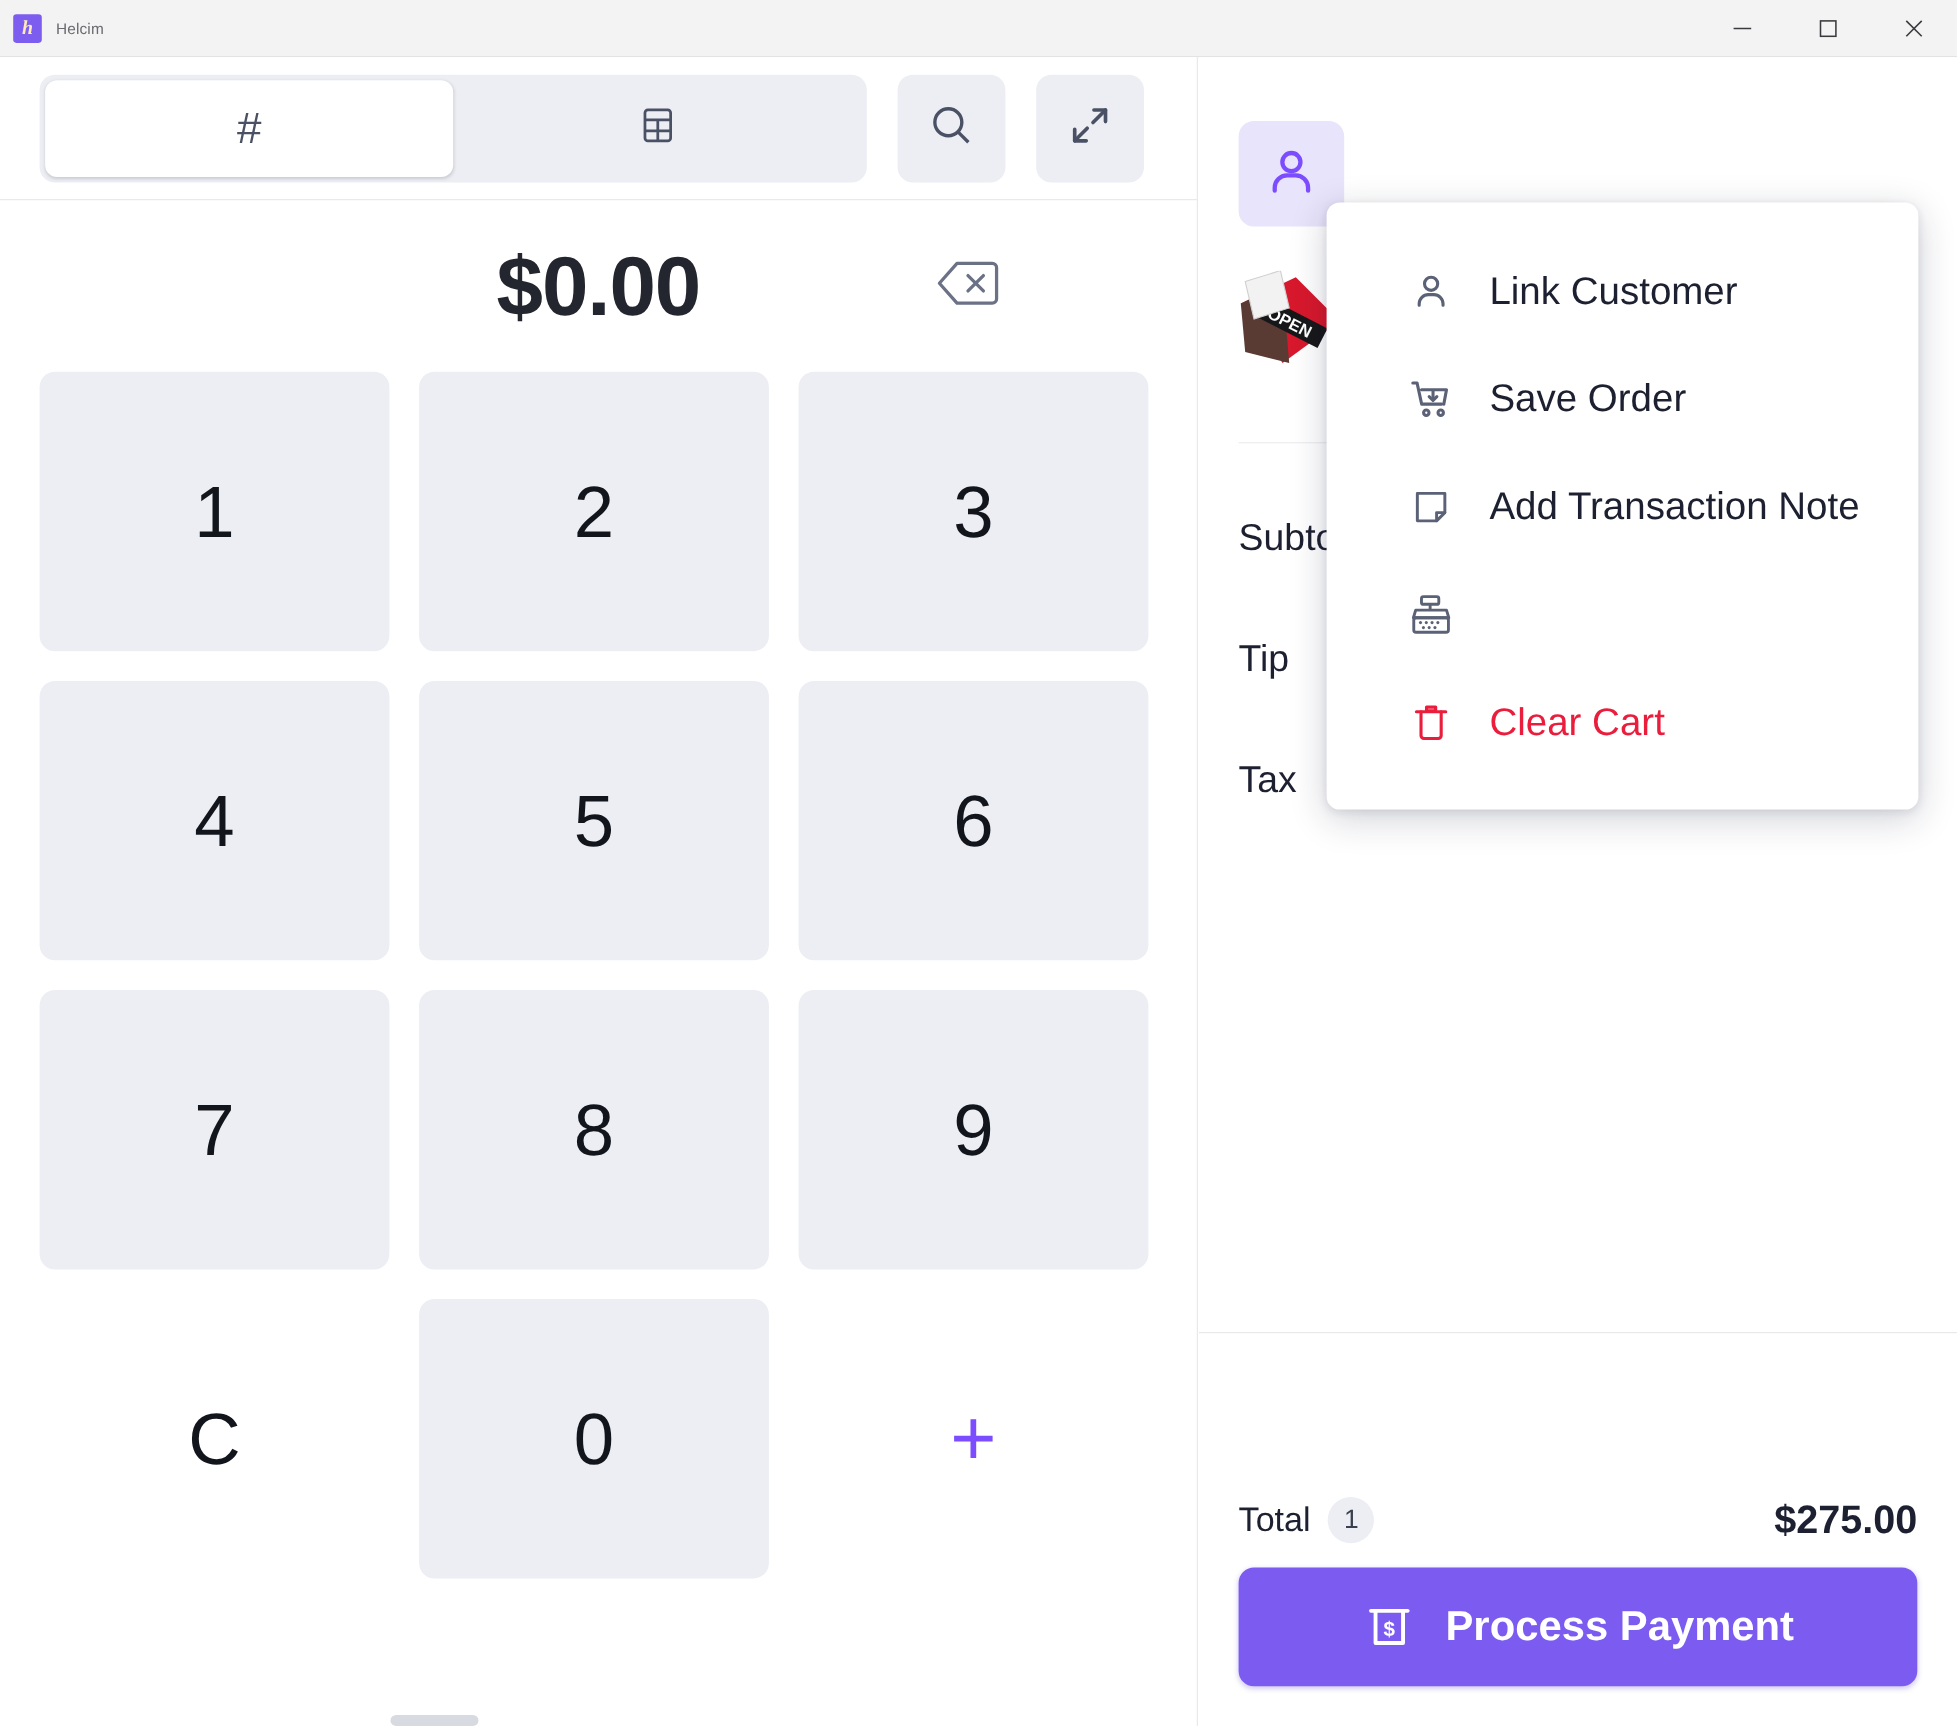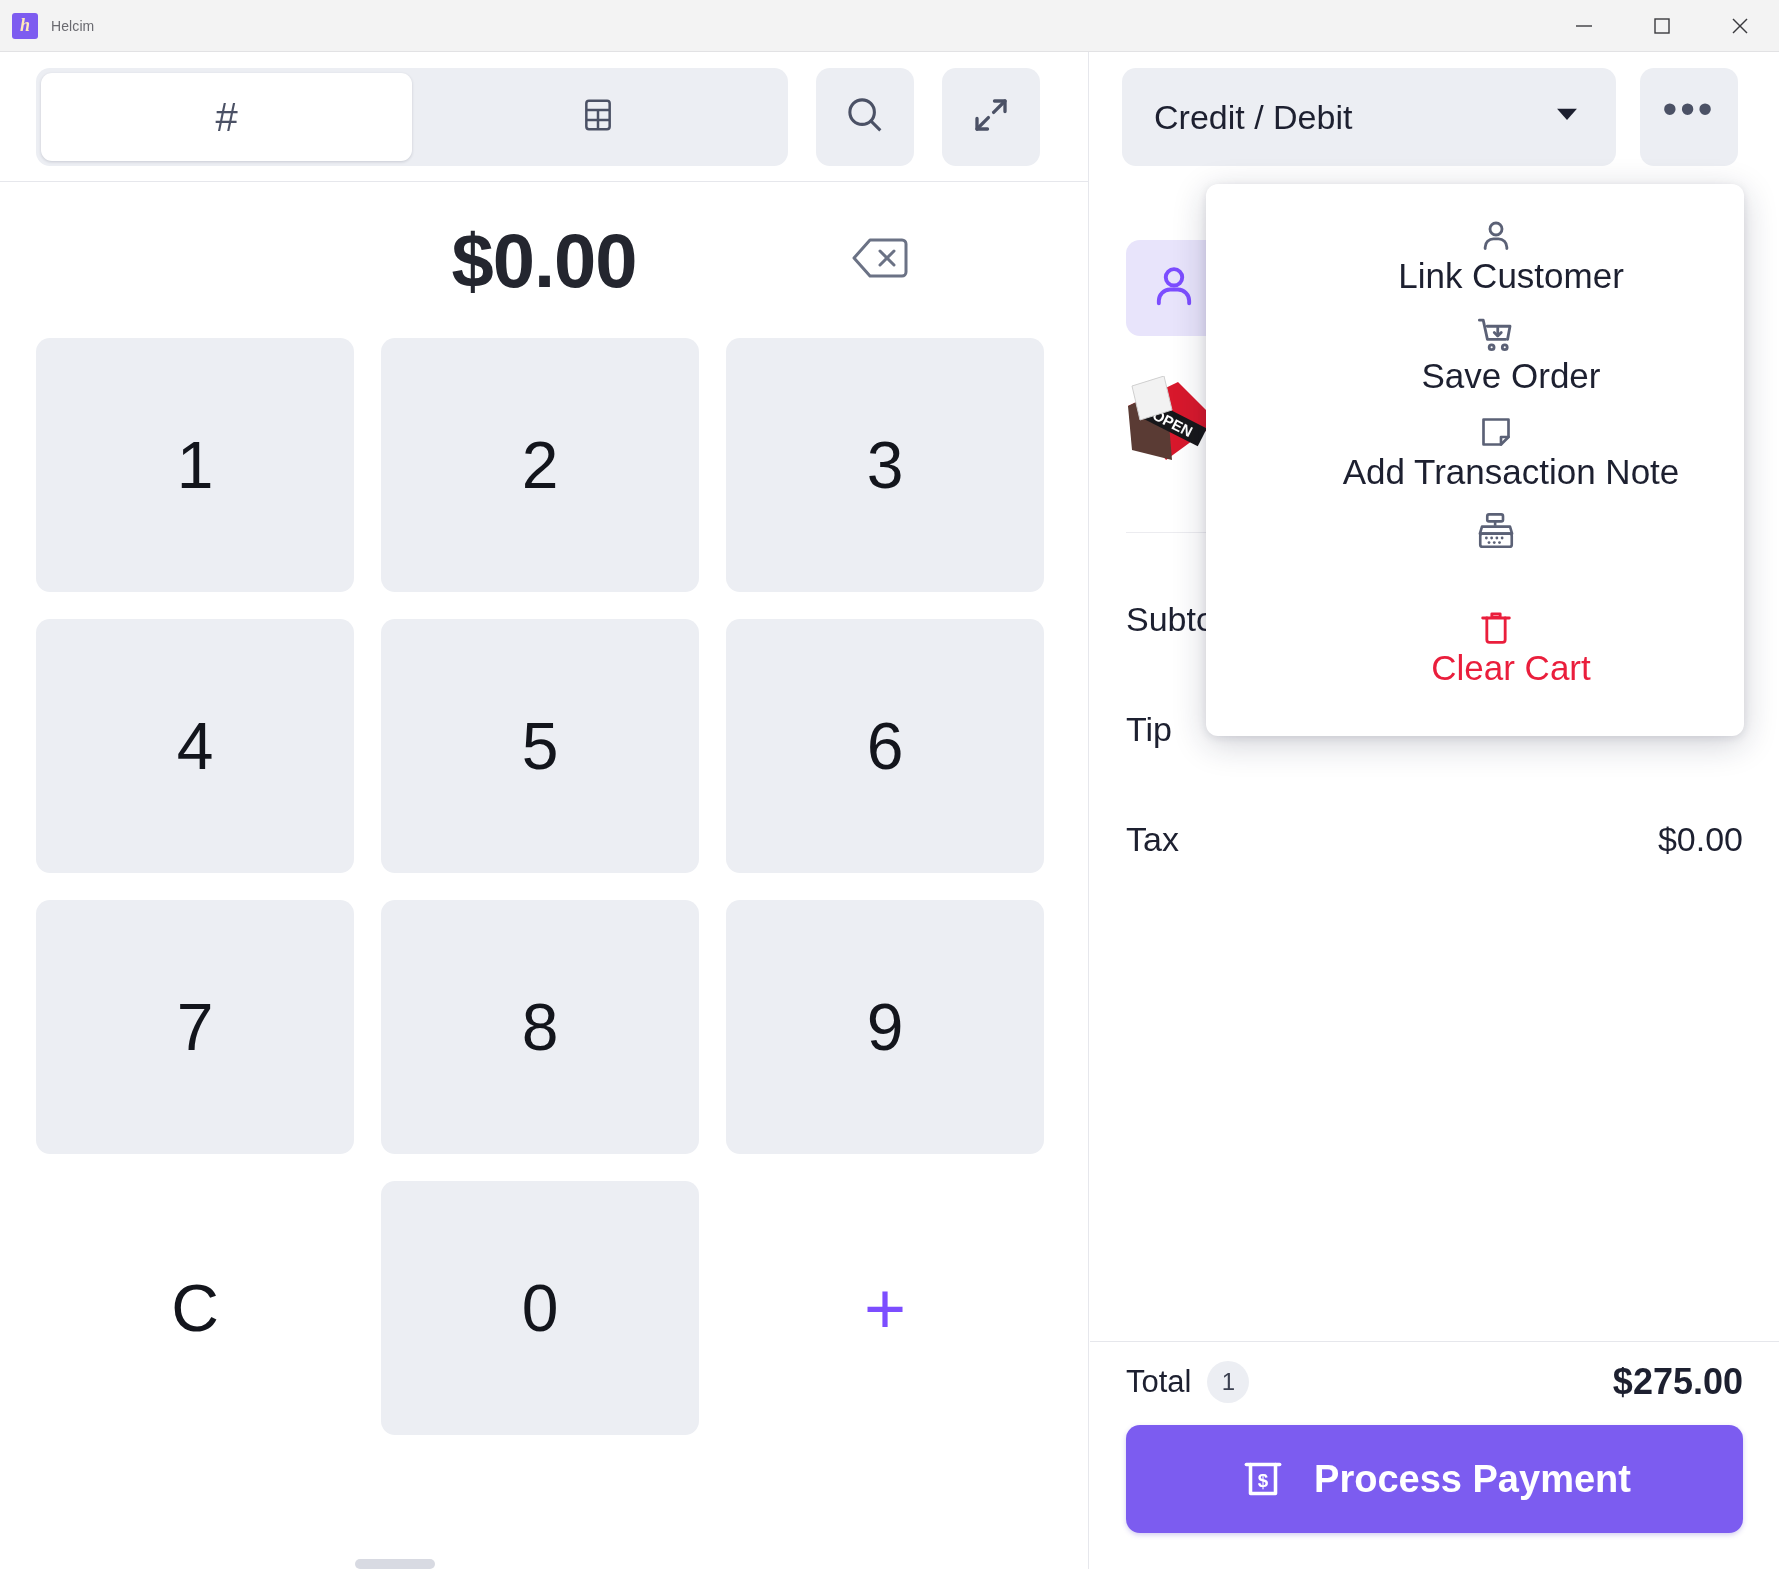--- a/index.html
+++ b/index.html
@@ -201,21 +201,21 @@
     width: 538px;
     background: #ffffff;
     border-radius: 12px;
     box-shadow: 0 8px 34px rgba(25,30,60,.20), 0 2px 8px rgba(25,30,60,.10);
     padding: 32px 0 30px;
     z-index: 50;
   }
   .menu-item {
     display: flex; align-items: center;
     height: 98px; padding-left: 72px;
-    font-size: 35px; color: #1d2030; flex-direction: column;
+    font-size: 35px; color: #1d2030;
   }
   .menu-item .mi-icon {
     width: 46px; margin-right: 30px;
     display: flex; align-items: center; justify-content: center;
   }
   .menu-item.danger { color: #ea1e3c; }
 
   .scrollbar-hint {
     position: absolute; left: 355px; bottom: 0;
     width: 80px; height: 10px; background: #d8dae2; border-radius: 5px;
@@ -313,33 +313,20 @@
       <div class="key flat">C</div>
       <div class="key">0</div>
       <div class="key plus">+</div>
     </div>
 
     <div class="scrollbar-hint"></div>
   </div>
 
   <div class="right-pane">
 
-    <div class="right-toolbar">
-      <div class="pay-select">
-        <span>Credit / Debit</span>
-        <span class="caret">
-          <svg width="34" height="34" viewBox="0 0 24 24">
-              <polygon points="5,9 19,9 12,17" fill="#1d2030"></polygon>
-            </svg>
-        </span>
-      </div>
-      <div class="more-btn">
-        <span>•••</span>
-      </div>
-    </div>
 
     <div class="cart-area">
 
       <div class="customer-chip">
         <span>
           <svg width="52" height="52" viewBox="0 0 24 24" fill="none" stroke="#7c4dff" stroke-width="1.8" stroke-linecap="round" stroke-linejoin="round">
             <circle cx="12" cy="8" r="3.8"></circle>
             <path d="M5 20 v-1.2 a5.2 5.2 0 0 1 5.2 -5.2 h3.6 a5.2 5.2 0 0 1 5.2 5.2 V20"></path>
           </svg>
         </span>

